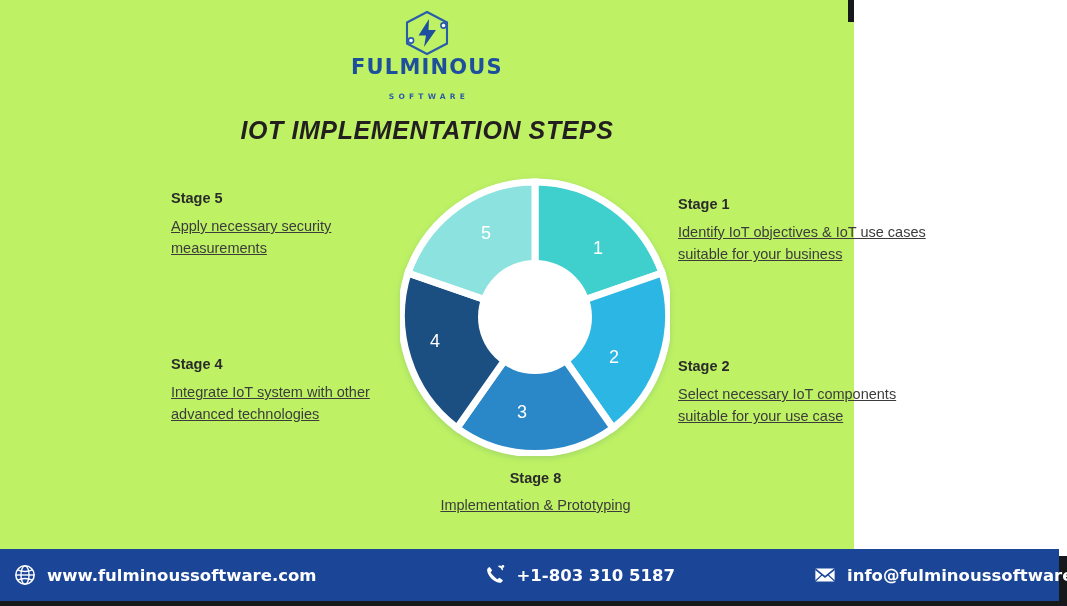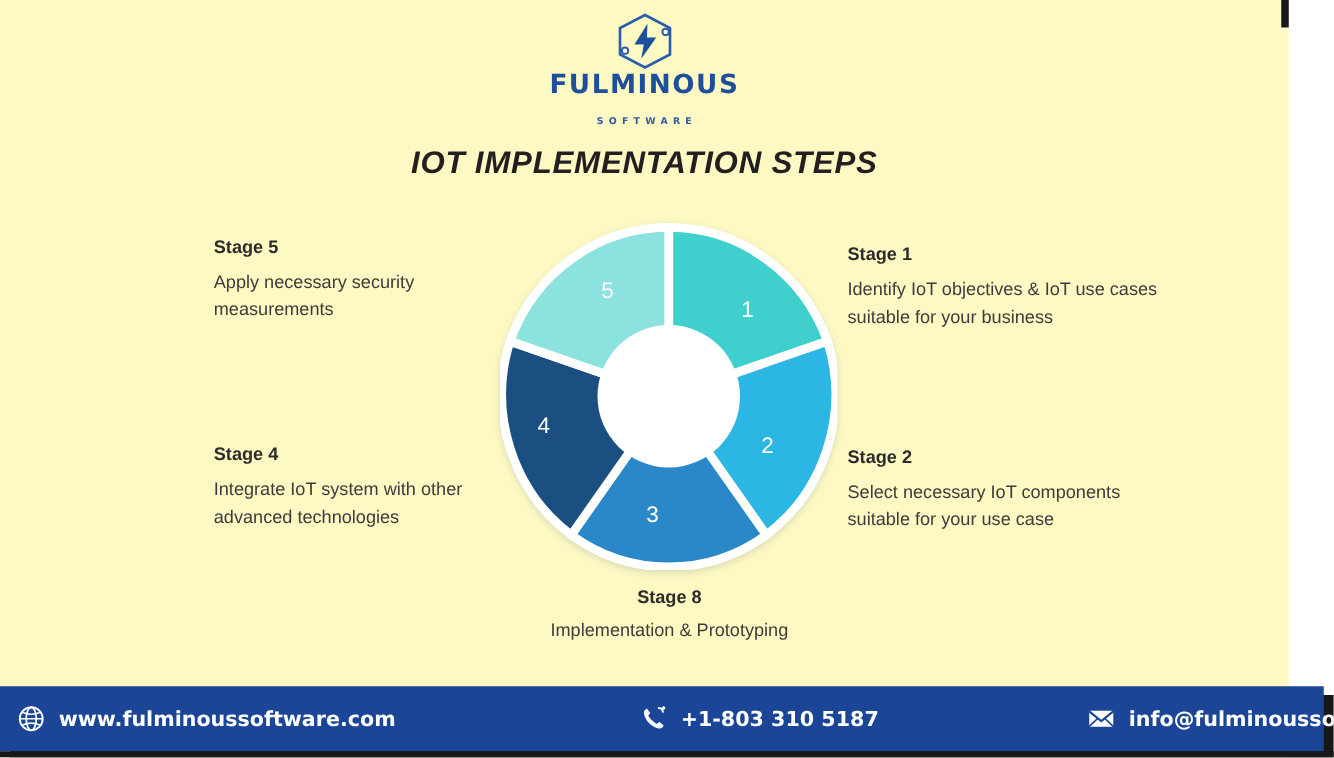--- a/index.html
+++ b/index.html
@@ -4,22 +4,22 @@
 <style>
   * { box-sizing: border-box; margin: 0; padding: 0; }
   html, body {
     width: 1067px; height: 606px;
     background: #ffffff;
     font-family: "Liberation Sans", sans-serif;
     overflow: hidden;
   }
   #page {
     position: relative;
-    width: 1031px; height: 606px;
-    background: #fef9c3;
+    width: 854px; height: 606px;
+    background: #bef264;
   }
   
   .edge-top-right {
     position: absolute; top: 0; right: 0;
     width: 6px; height: 22px;
     background: #17181a;
   }
   
   .logo-wrap {
     position: absolute; left: 0; right: 0; top: 10px;
@@ -61,38 +61,39 @@
   .stage { position: absolute; }
   .stage-title {
     font-family: "Liberation Sans", sans-serif;
     font-size: 14.5px; font-weight: 700; color: #2b2b2b;
     margin-bottom: 9px;
   }
   .stage-desc {
     font-family: "Liberation Sans", sans-serif;
     font-size: 14.5px; font-weight: 400; color: #3c3c3c;
     line-height: 1.52;
+    text-decoration: underline;
   }
   .s5 { left: 171px; top: 190px; width: 215px; }
   .s1 { left: 678px; top: 196px; width: 258px; }
   .s4 { left: 171px; top: 356px; width: 235px; }
   .s2 { left: 678px; top: 358px; width: 258px; }
   .s3 { left: 398px; top: 470px; width: 275px; text-align: center; }
   .s3 .stage-title { margin-bottom: 8px; }
   
   .footer-shadow {
     position: absolute; left: 8px; top: 556px;
     width: 1059px; height: 50px;
     background: #17181a;
   }
   .footer {
     position: absolute; left: 0; top: 549px;
     width: 1059px; height: 52px;
     background: #1b4698;
-    display: flex; align-items: center; gap: 28px;
+    display: flex; align-items: center;
   }
   .fitem {
     display: flex; align-items: center; gap: 11px;
     color: #ffffff; text-decoration: none;
     font-family: "DejaVu Sans", sans-serif;
     font-size: 16.5px; font-weight: 700;
     white-space: nowrap;
   }
   .f-web   { margin-left: 14px; }
   .f-phone { margin-left: 167px; }

